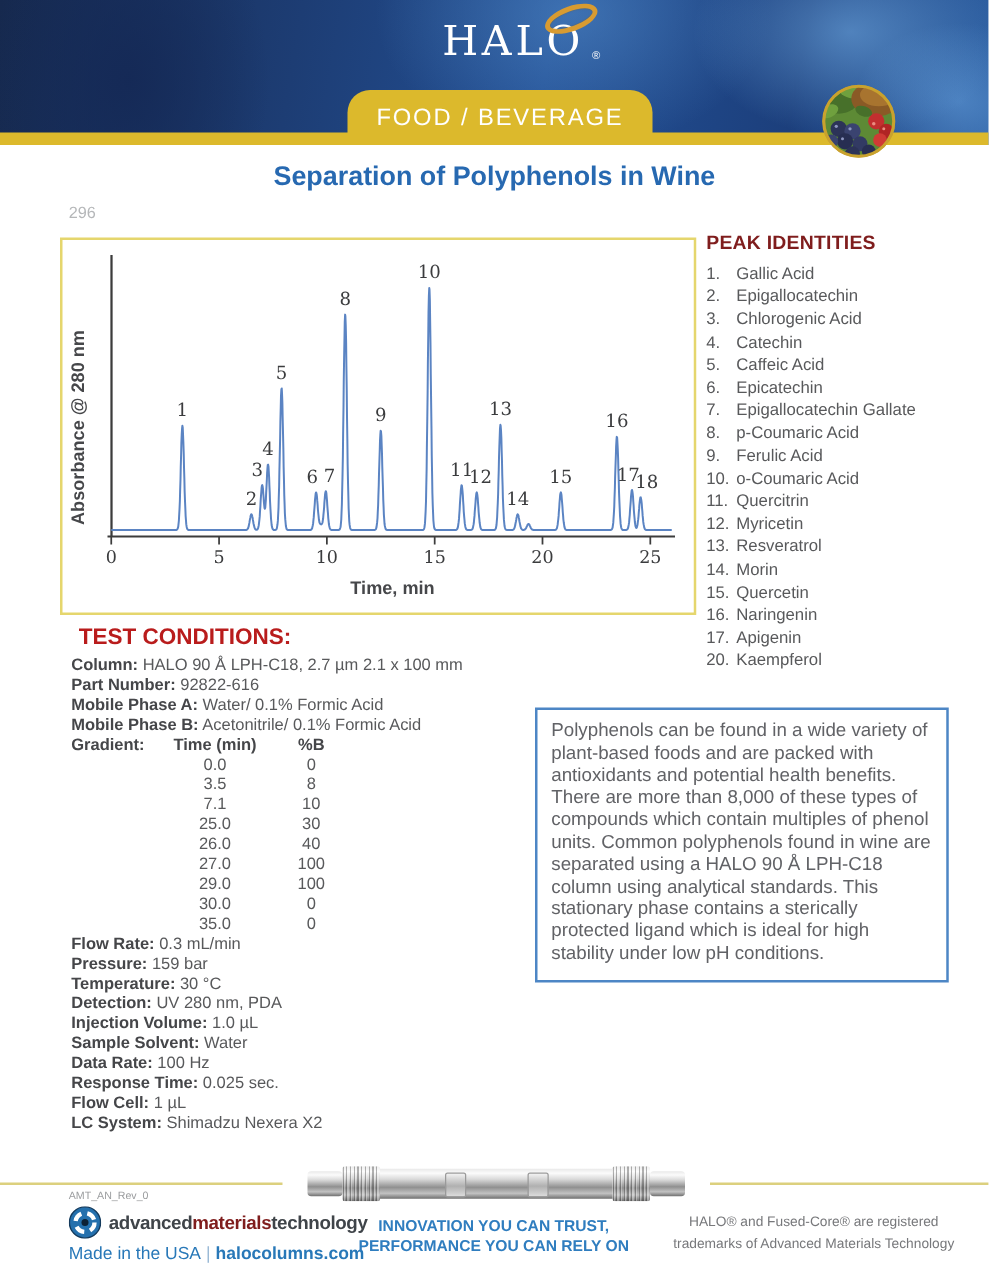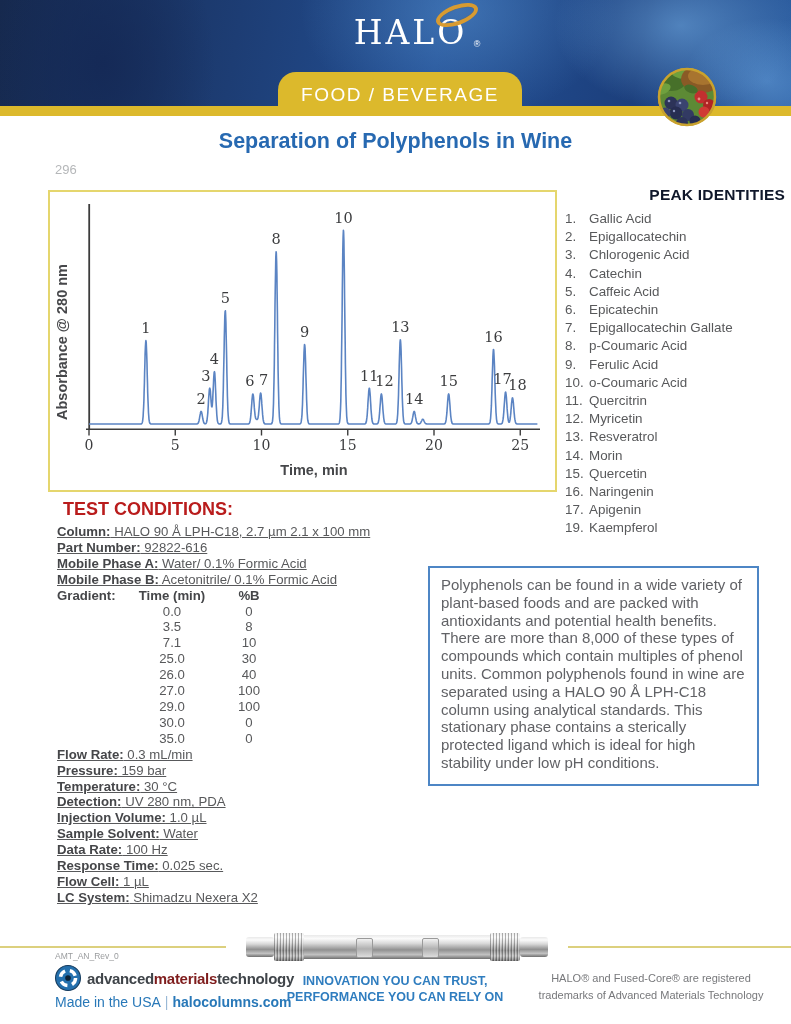--- a/index.html
+++ b/index.html
@@ -32,29 +32,29 @@
 
   
   .chart-box{position:absolute;left:48px;top:190px;width:509px;height:302px;box-sizing:border-box;
              border:2px solid #e5d66d;background:#fff;}
   .tick{font:14px "DejaVu Serif",serif;fill:#3b3c3e;}
   .plabel{font:14.5px "DejaVu Serif",serif;fill:#3b3c3e;}
   .axis-title{font:600 14.5px "Liberation Sans",sans-serif;fill:#46474a;}
 
   
   .peaks{position:absolute;left:565px;top:186px;width:220px;}
-  .peaks h2{margin:0 0 6px 0;font-size:15.5px;color:#0f172a;letter-spacing:.2px;text-align:right;}
+  .peaks h2{margin:0 0 6px 0;font-size:15.5px;color:#7f1d1d;letter-spacing:.2px;}
   .peaks ol{margin:0;padding:0;list-style:none;}
   .peaks li{display:flex;font-size:13.4px;line-height:18.2px;color:#58595b;}
   .pk-num{width:24px;flex:0 0 24px;}
 
   
   .conds{position:absolute;left:57px;top:499px;width:372px;color:#58595b;}
   .conds h2{margin:0 0 4px 6px;font-size:18px;color:#b91c1c;}
-  .cond-row{font-size:13.2px;line-height:15.9px;text-decoration:underline;}
+  .cond-row{font-size:13.2px;line-height:15.9px;}
   .cond-row b{color:#454649;}
   .g-row{display:flex;font-size:13.2px;line-height:15.9px;}
   .g-label{width:76px;flex:0 0 76px;font-weight:bold;color:#454649;}
   .g-time{width:78px;flex:0 0 78px;text-align:center;}
   .g-pb{width:76px;flex:0 0 76px;text-align:center;}
   .g-head{font-weight:bold;color:#454649;}
 
   
   .info-box{position:absolute;left:428px;top:566px;width:331px;box-sizing:border-box;
             border:2px solid #4d86c5;background:#fff;padding:8px 11px 12px 11px;}
@@ -248,21 +248,21 @@
         </li>
         <li>
           <span class="pk-num">16.</span>
           <span>Naringenin</span>
         </li>
         <li>
           <span class="pk-num">17.</span>
           <span>Apigenin</span>
         </li>
         <li>
-          <span class="pk-num">19.</span>
+          <span class="pk-num">20.</span>
           <span>Kaempferol</span>
         </li>
       </ol>
   </div>
 
   <div class="conds">
     <h2>TEST CONDITIONS:</h2>
     <div id="cond-rows-1">
         <div class="cond-row"><b>Column:</b><span> HALO 90 Å LPH-C18, 2.7 µm 2.1 x 100 mm</span></div>
         <div class="cond-row"><b>Part Number:</b><span> 92822-616</span></div>

